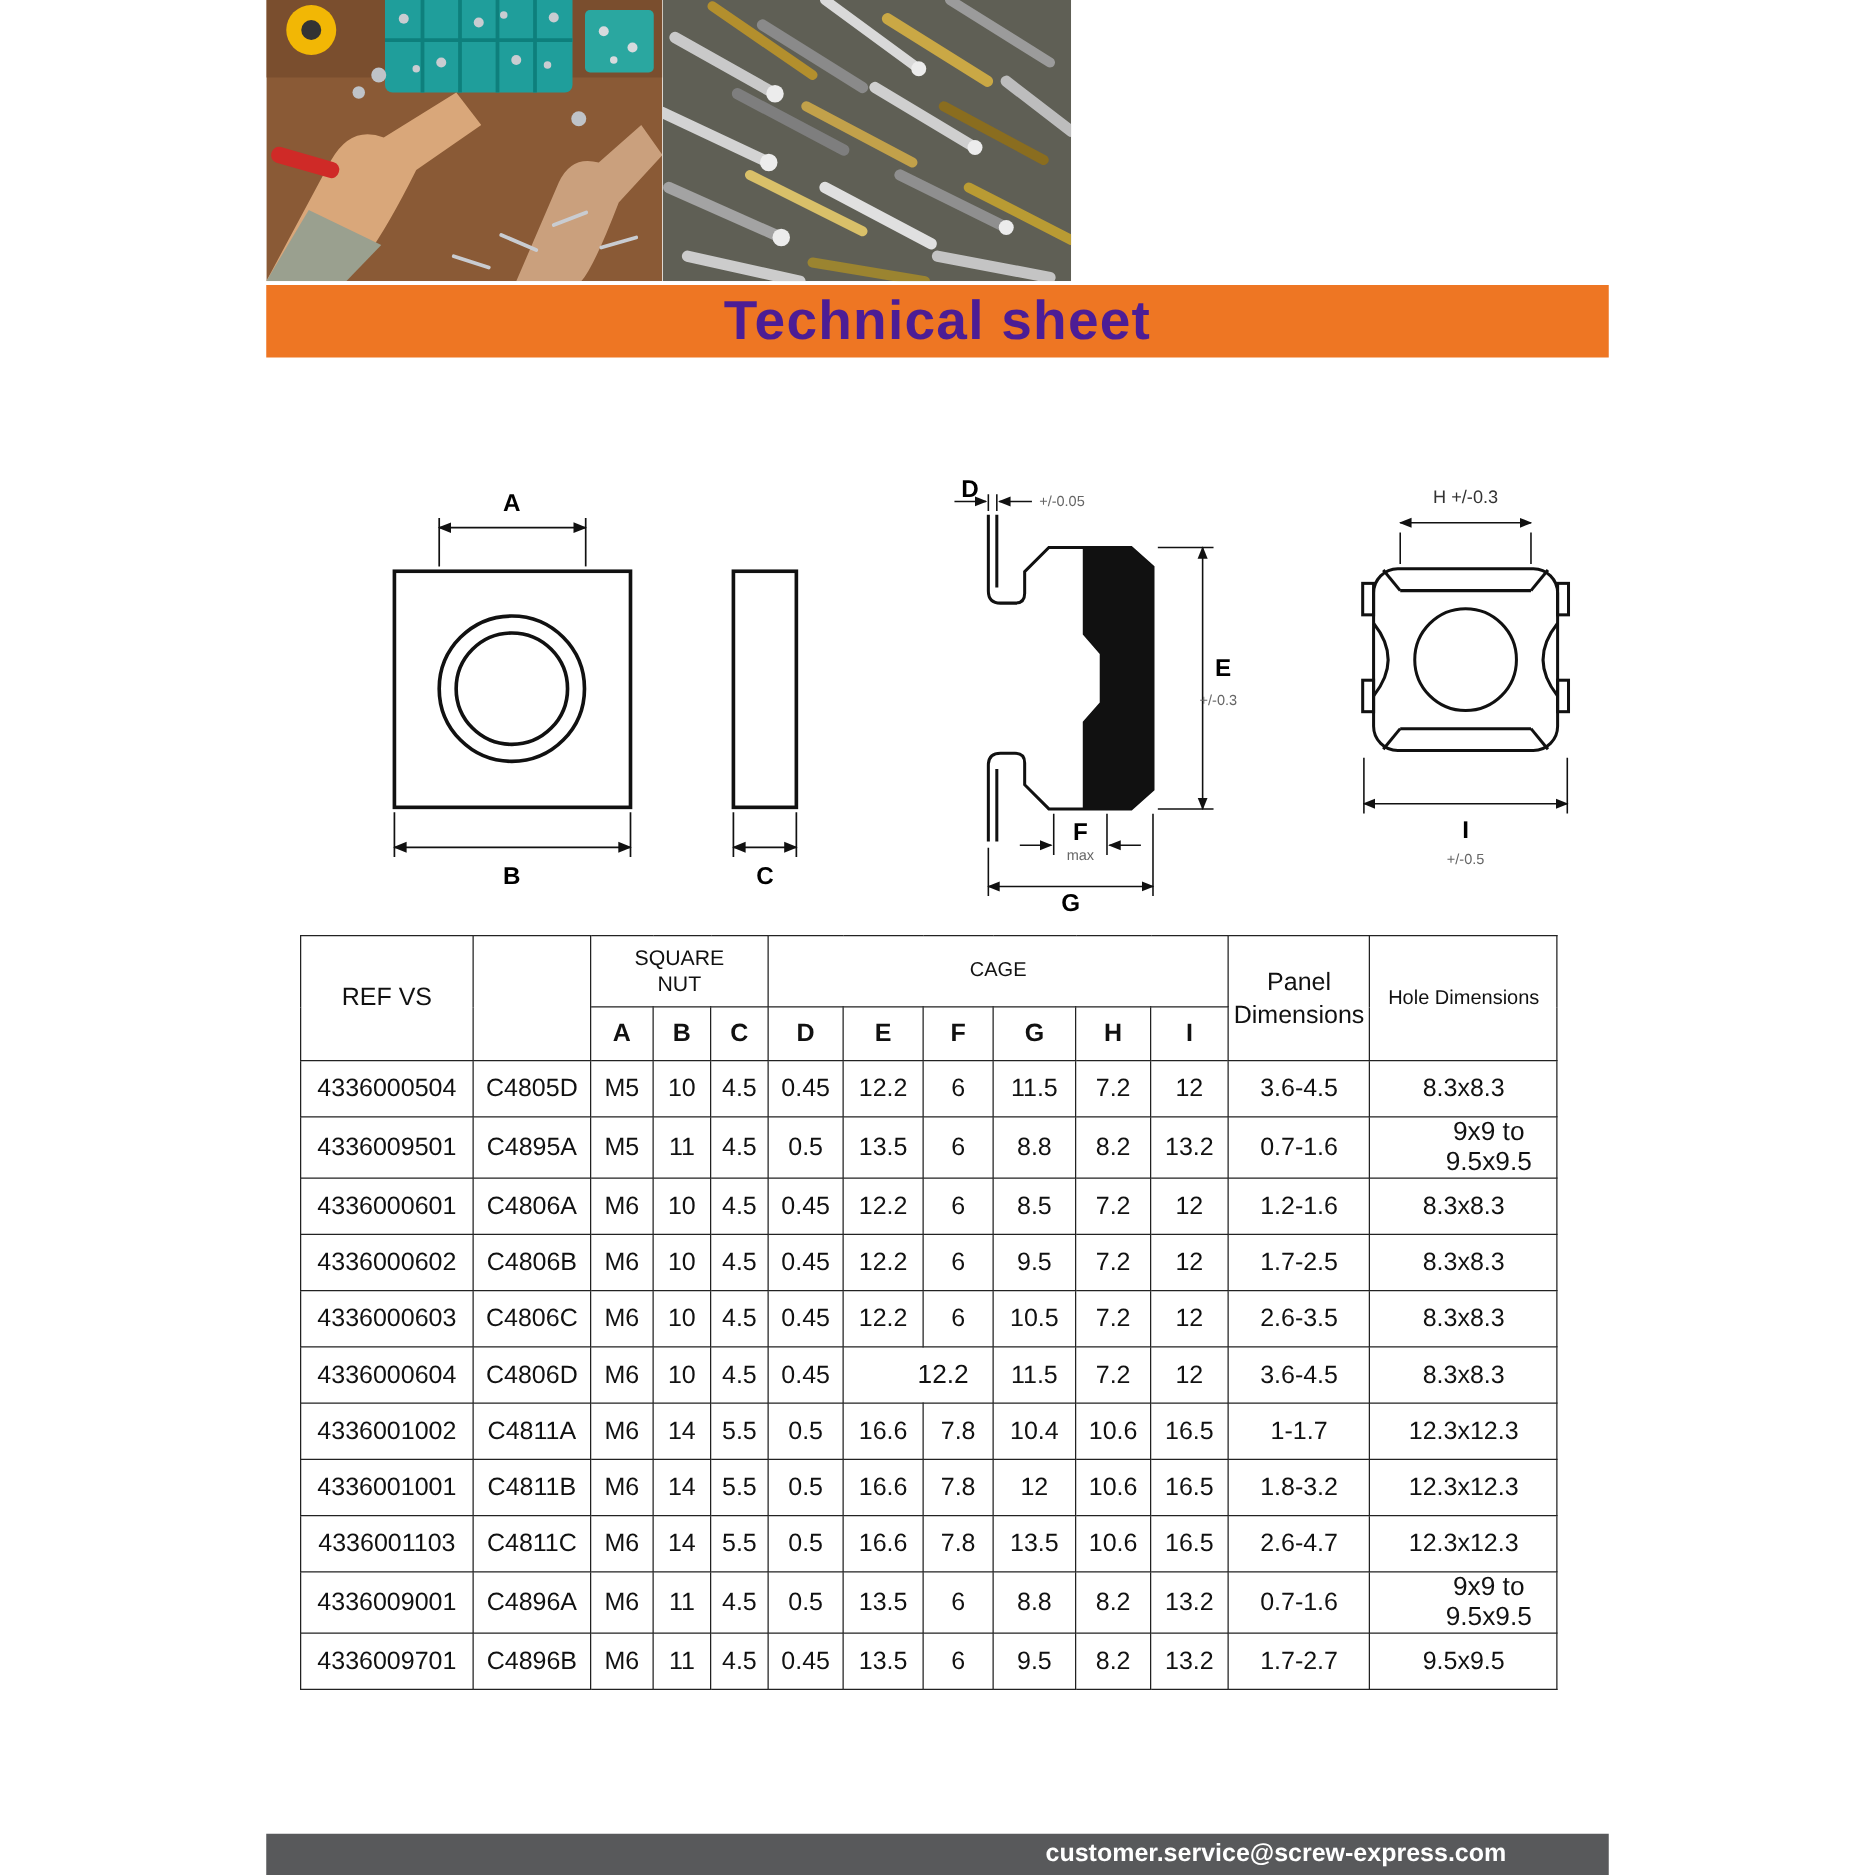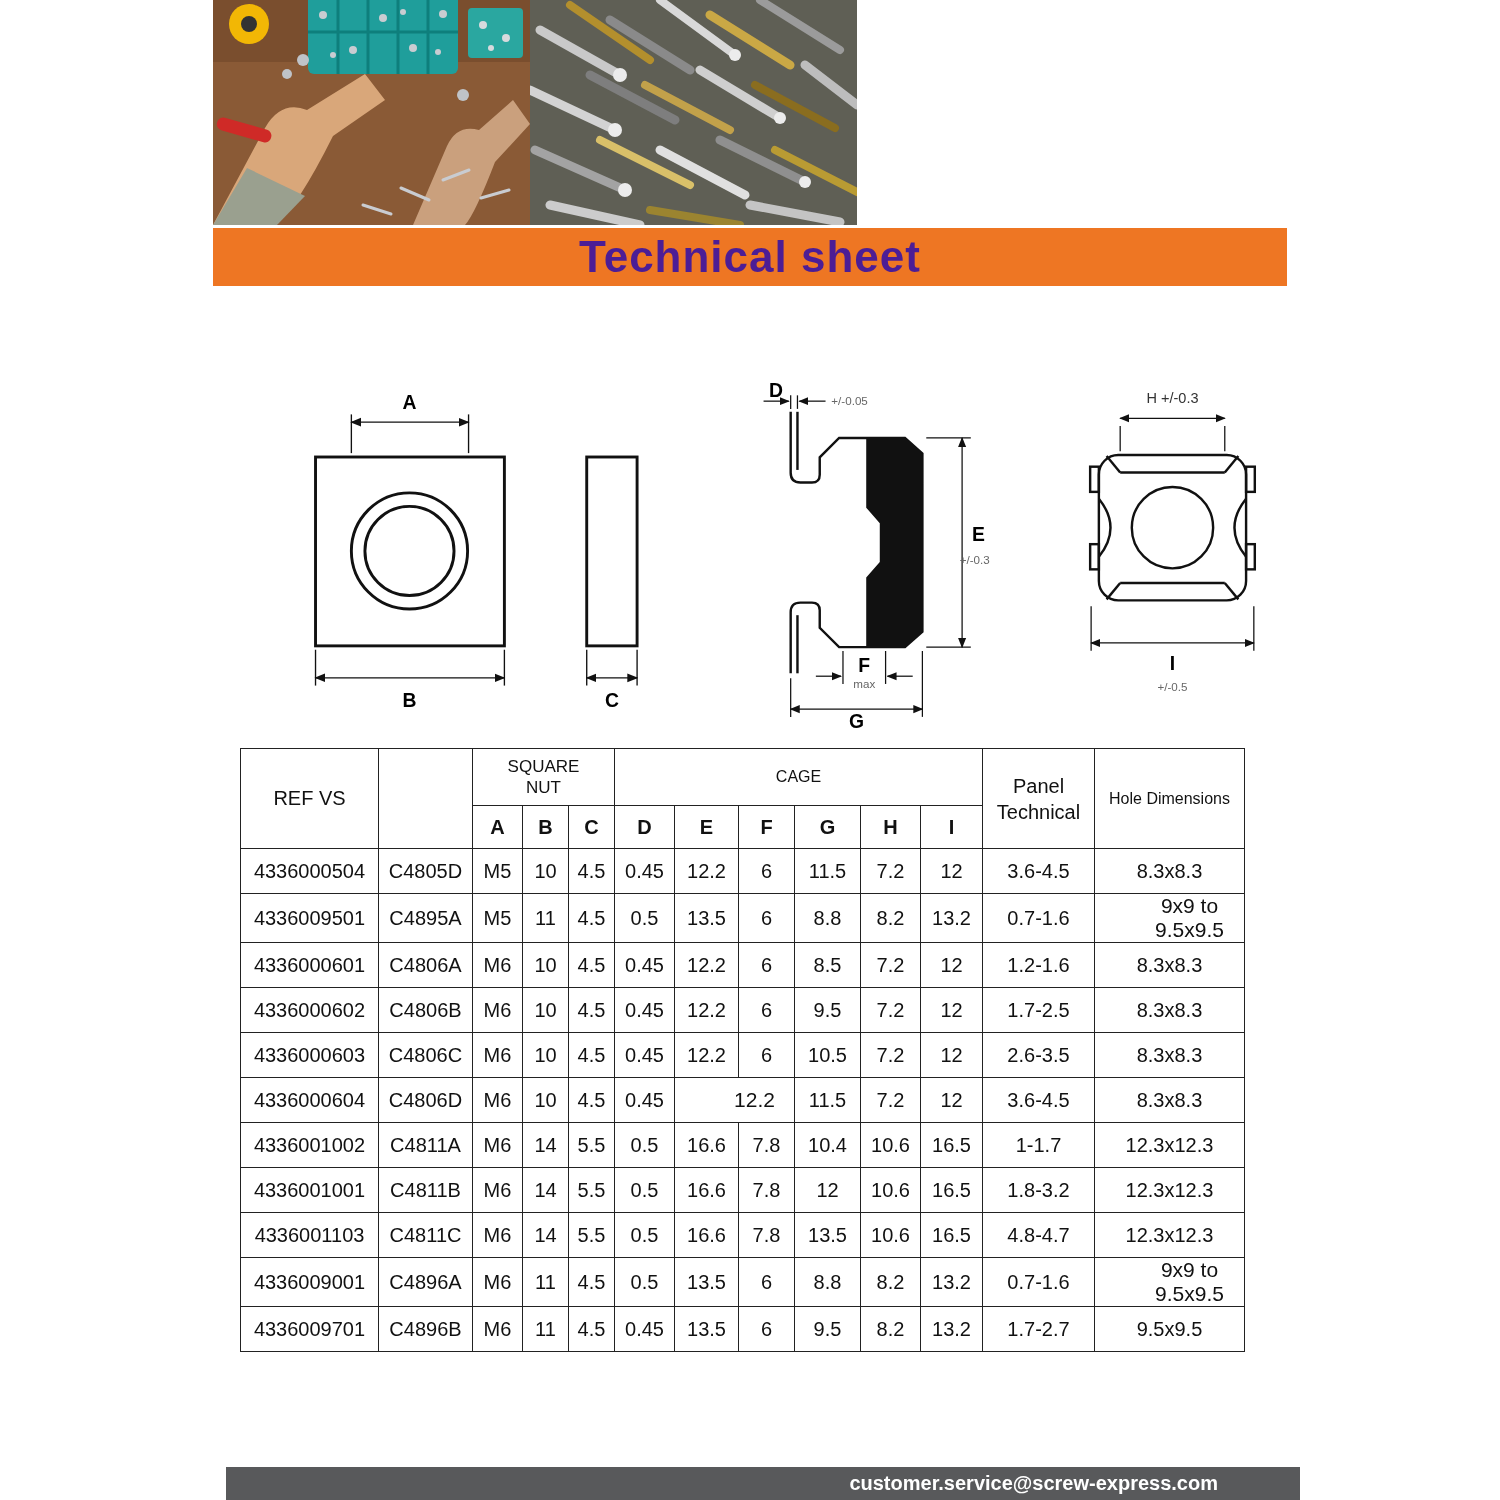--- a/index.html
+++ b/index.html
@@ -46,21 +46,21 @@
   .spec-table th.letter { font-weight:bold; font-size:20px; }
   .spec-table th.square-th { font-size:17px; white-space:pre-line; line-height:1.25; }
   .spec-table th.cage-th { font-size:16px; }
   .spec-table th.panel-th { font-size:20px; white-space:pre-line; line-height:1.3; }
   .spec-table th.hole-th { font-size:16px; }
   .spec-table td.small { font-size:21px;padding-left:44px; }
   
   .footer {
     position:absolute; left:213px; top:1467px; width:1074px; height:33px;
     background:#58595b; color:#ffffff; display:flex; align-items:center; justify-content:flex-end;
-    padding-right:82px; box-sizing:border-box; font-size:20px; font-weight:bold;margin-left:13px;
+    padding-right:82px; box-sizing:border-box; font-size:20px; font-weight:bold;
   }
 </style>
 </head>
 <body>
 
 <div class="page">
 
   <div class="top-header">
     <div class="photo left">
       <svg width="317" height="225" viewBox="0 0 317 225" preserveAspectRatio="none">
@@ -273,21 +273,21 @@
         <col style="width:150px">
     </colgroup>
     <thead>
       <tr class="r1">
         <th rowspan="2">REF VS</th>
         <th rowspan="2"></th>
         <th colspan="3" class="square-th">SQUARE
 NUT</th>
         <th colspan="6" class="cage-th">CAGE</th>
         <th rowspan="2" class="panel-th">Panel
-Technical</th>
+Dimensions</th>
         <th rowspan="2" class="hole-th">Hole Dimensions</th>
       </tr>
       <tr class="r2">
         <th class="letter">A</th>
         <th class="letter">B</th>
         <th class="letter">C</th>
         <th class="letter">D</th>
         <th class="letter">E</th>
         <th class="letter">F</th>
         <th class="letter">G</th>
@@ -420,21 +420,21 @@
           <td>C4811C</td>
           <td>M6</td>
           <td>14</td>
           <td>5.5</td>
           <td>0.5</td>
           <td>16.6</td>
           <td>7.8</td>
           <td>13.5</td>
           <td>10.6</td>
           <td>16.5</td>
-          <td>4.8-4.7</td>
+          <td>2.6-4.7</td>
           <td>12.3x12.3</td>
         </tr>
         <tr>
           <td>4336009001</td>
           <td>C4896A</td>
           <td>M6</td>
           <td>11</td>
           <td>4.5</td>
           <td>0.5</td>
           <td>13.5</td>

